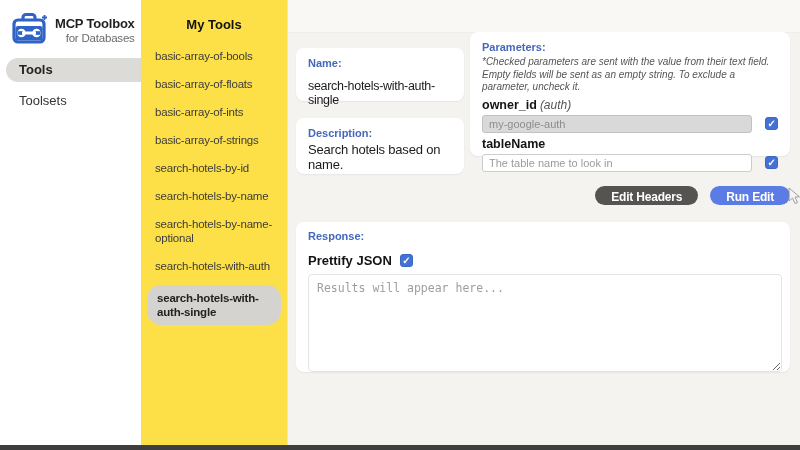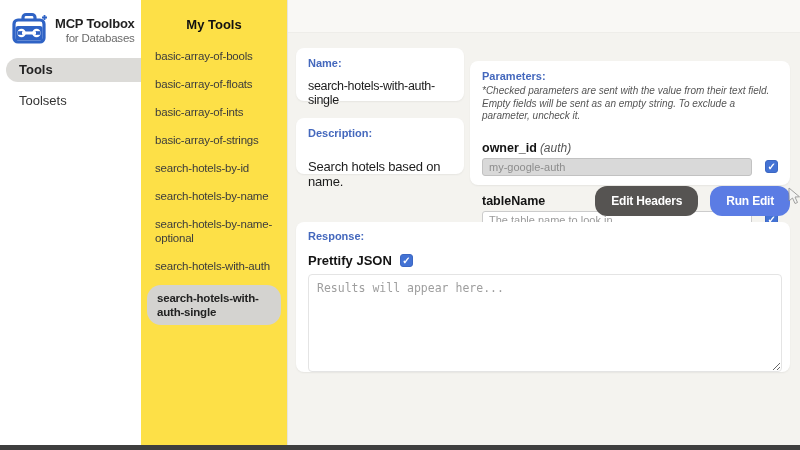--- a/index.html
+++ b/index.html
@@ -49,46 +49,46 @@
   #main { position: absolute; left: 288px; top: 0; right: 0; bottom: 5px; background: #f4f3ef; }
   .top-strip { position: absolute; left: 0; right: 0; top: 0; height: 33px; background: #f9f8f5; border-bottom: 1px solid #eeede9; }
   .card {
     position: absolute; background: #fff; border-radius: 8px;
     box-shadow: 0 1px 2px rgba(0,0,0,0.06);
   }
   .card-label { font-size: 11px; font-weight: bold; color: #4468bd; }
   #name-card { left: 8px; top: 48px; width: 168px; height: 53px; padding: 9px 12px; }
   #name-card .card-value { margin-top: 10px; font-size: 12.5px; color: #1c1c1c; letter-spacing: -0.3px; }
   #desc-card { left: 8px; top: 118px; width: 168px; height: 56px; padding: 9px 12px; }
-  #desc-card .card-value { margin-top: 20px; font-size: 13px; color: #1c1c1c; letter-spacing: -0.2px; }
-
-  #params-card { left: 182px; top: 61px; width: 320px; height: 124px; padding: 9px 12px; }
+  #desc-card .card-value { margin-top: 3px; font-size: 13px; color: #1c1c1c; letter-spacing: -0.2px; }
+
+  #params-card { left: 182px; top: 32px; width: 320px; height: 124px; padding: 9px 12px; }
   .params-note { margin-top: 3px; font-size: 10px; font-style: italic; color: #555; line-height: 12.5px; }
-  .field-label { margin-top: 18px; font-size: 12.5px; font-weight: bold; color: #141414; }
+  .field-label { margin-top: 4px; font-size: 12.5px; font-weight: bold; color: #141414; }
   .field-suffix { font-weight: normal; font-style: italic; color: #555; margin-left: 3px; font-size: 12px; }
   .input-row { display: flex; align-items: center; gap: 13px; margin-top: 3px; }
   .param-input {
     flex: 1; height: 18px; border: 1px solid #cccccc; border-radius: 3px;
     font-family: "Liberation Sans", sans-serif; font-size: 11px; padding: 0 6px; color: #333;
     background: #fff; outline: none;
   }
   .param-input::placeholder { color: #9b9b9b; }
   .param-input.disabled { background: #d9d9d9; border-color: #c2c2c2; color: #8d8d8d; }
   .checkbox {
     width: 13px; height: 13px; border-radius: 3px; flex: 0 0 13px;
     background: #4372d4; border: 1px solid #3c67c2; position: relative; cursor: pointer;
   }
   .checkbox.on::after {
     content: "\2713"; position: absolute; left: 1.5px; top: -0.5px;
     font-size: 10px; color: #fff; font-weight: bold;
   }
 
   #actions-row { position: absolute; right: 10px; top: 186px; display: flex; gap: 12px; }
   .btn {
-    height: 30px; border: none; border-radius: 12px; padding: 0 16px;
+    height: 19px; border: none; border-radius: 12px; padding: 0 16px;
     font-family: "Liberation Sans", sans-serif; font-size: 12px; font-weight: bold;
     color: #ffffff; line-height: 23px; cursor: pointer; letter-spacing: -0.2px;
   }
   .btn-dark { background: #565452; }
   .btn-blue { background: #5b7ce4; }
 
   #response-card { left: 8px; top: 222px; width: 494px; height: 150px; padding: 8px 8px 8px 12px; }
   .prettify-row { margin-top: 11px; display: flex; align-items: center; gap: 8px; font-size: 13px; font-weight: bold; color: #141414; }
   .response-textarea {
     margin-top: 6px; width: 100%; height: 98px;

